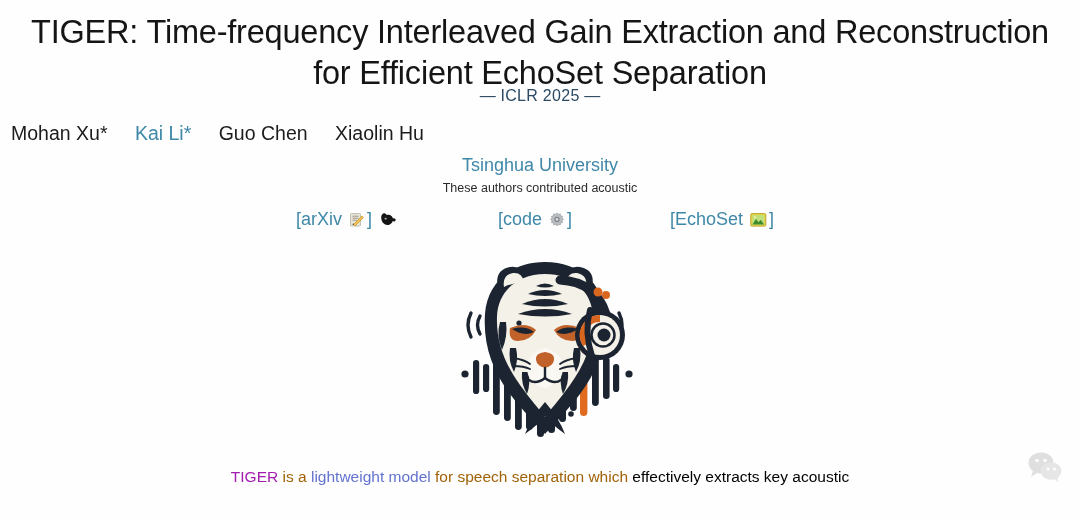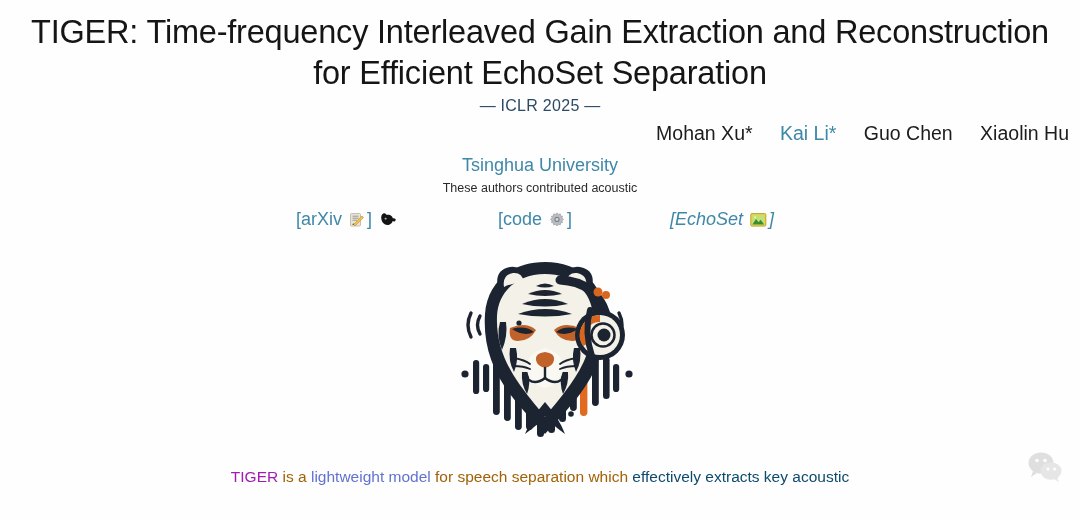--- a/index.html
+++ b/index.html
@@ -36,21 +36,21 @@
     line-height: 41px;
     color: #151515;
     letter-spacing: -0.2px;
     font-weight: 400;
     white-space: nowrap;
   }
 
   
   .venue-row {
     position: absolute;
-    top: 97px;
+    top: 87px;
     left: 0;
     width: 1080px;
     text-align: center;
   }
   .venue {
     font-size: 16px;
     color: #2c4a63;
     letter-spacing: 0.3px;
     display: inline-block;
   }
@@ -58,21 +58,21 @@
     color: #2c4a63;
     letter-spacing: 0;
   }
 
   
   .authors-row {
     position: absolute;
     top: 122px;
     left: 0;
     width: 1080px;
-    text-align: right;
+    text-align: left;
     font-size: 19.5px;
     color: #1c1c1c;
     white-space: nowrap;
   }
   .authors-row .author {
     display: inline-block;
     margin: 0 11px;
   }
   .authors-row .author.link {
     color: #3f88a8;
@@ -108,21 +108,21 @@
   }
   .link-item {
     position: absolute;
     font-size: 18px;
     color: #3f88a8;
     white-space: nowrap;
     line-height: 26px;
   }
   .link-arxiv { left: 296px; }
   .link-code  { left: 498px; }
-  .link-echo  { left: 670px; font-style: italic; }
+  .link-echo  { left: 670px; }
 
   .gh-icon {
     display: inline-block;
     vertical-align: -3px;
     margin-left: 3px;
   }
 
   
   .emoji-memo, .emoji-gear, .emoji-frame {
     display: inline-block;
@@ -145,21 +145,21 @@
     top: 466px;
     left: 0;
     width: 1080px;
     text-align: center;
     font-size: 15.5px;
     line-height: 22px;
   }
   .c-red   { color: #a21caf; }
   .c-gray  { color: #a16207; }
   .c-blue  { color: #6272cf; }
-  .c-green { color: #0c4a6e; }
+  .c-green { color: #000000; }
 
   
   .watermark {
     position: absolute;
     right: 18px;
     top: 452px;
     display: flex;
     align-items: center;
     gap: 9px;
     opacity: 0.30;

